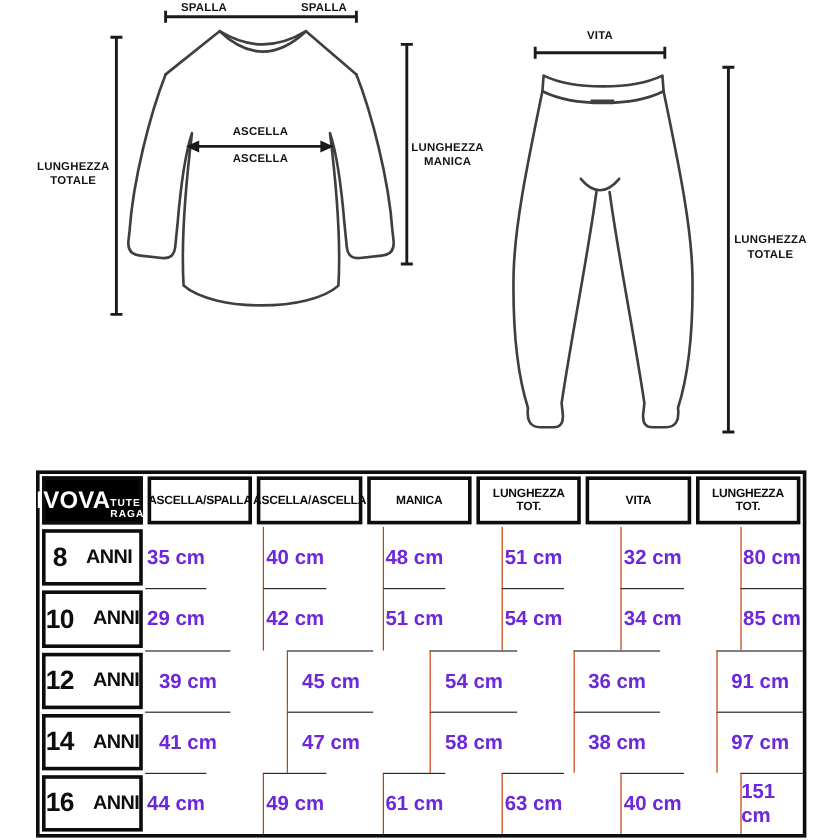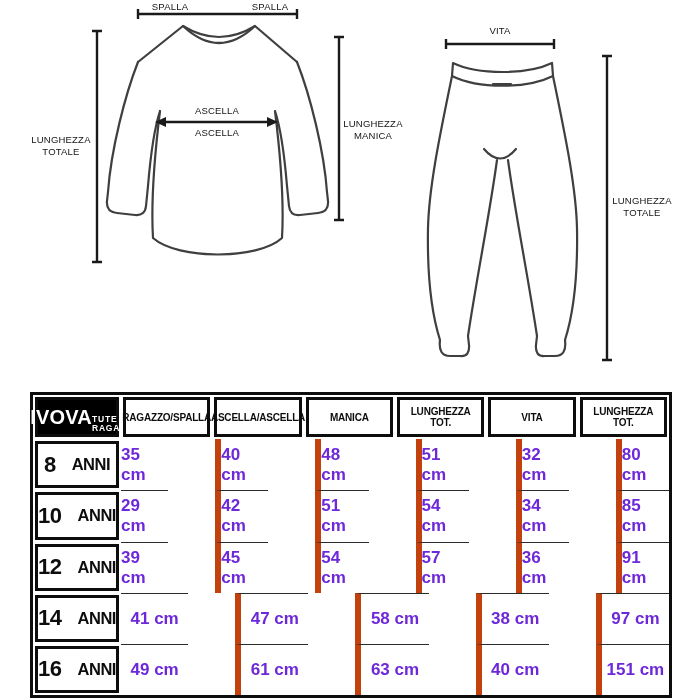--- a/index.html
+++ b/index.html
@@ -6,21 +6,21 @@
   body {
     width:700px; height:700px; background:#ffffff; overflow:hidden;
     font-family:"Liberation Sans", sans-serif; position:relative;
     -webkit-font-smoothing:antialiased;
   }
   .stage { position:relative; width:700px; height:700px; }
 
   
   .dlabel {
     position:absolute; transform:translate(-50%,-50%);
-    font-weight:400; font-size:9.5px; letter-spacing:0.2px;
+    font-weight:700; font-size:9.5px; letter-spacing:0.2px;
     color:#141414; text-align:center; white-space:pre-line; line-height:1.3;
   }
 
   
   .size-table {
     position:absolute; left:30px; top:392px; width:642px; height:306px;
     box-sizing:border-box; border:3px solid #0d0d0d; background:#fff;
     display:flex; flex-direction:column;
   }
   .trow { display:flex; flex:52 1 0; min-height:0; }
@@ -36,21 +36,21 @@
   .brand-name { font-weight:700; font-size:20px; letter-spacing:0.2px; }
   .brand-sub  { font-weight:700; font-size:8.5px; letter-spacing:0.8px; margin-top:13px; }
   .col-label  { font-weight:700; font-size:10px; letter-spacing:-0.2px; color:#0d0d0d; text-align:center; }
   .size-num   { font-weight:700; font-size:22px; color:#0d0d0d; letter-spacing:-0.5px; }
   .size-unit  { font-weight:700; font-size:16.5px; color:#0d0d0d; margin-left:16px; letter-spacing:-0.5px; }
   .cell-data {
     flex:1; display:flex; align-items:center; justify-content:center;
     box-sizing:border-box; min-width:0;
     font-weight:700; font-size:17px; color:#6d28d9;
   }
-  .trow.data .cell-data + .cell-data { border-left:6px solid #c2410c;margin-left:47px; }
+  .trow.data .cell-data + .cell-data { border-left:1px solid #c2410c;margin-left:47px; }
   .trow.data + .trow.data .cell-data { border-top:1.5px solid #2b2b2b; }
 
   svg { position:absolute; left:0; top:0; }
   .garment { fill:none; stroke:#3f3f3f; stroke-width:2.2; stroke-linecap:round; stroke-linejoin:round; }
   .measure { fill:none; stroke:#1a1a1a; stroke-width:2.4; stroke-linecap:butt; }
   .mhead   { fill:#1a1a1a; stroke:none; }
 </style>
 </head>
 <body>
 
@@ -110,21 +110,21 @@
 
     <div class="trow header">
       <div class="cell-size">
         <div class="box brand-box">
           <span class="brand-name">GIVOVA</span>
           <span class="brand-sub">TUTE RAGAZZO</span>
         </div>
       </div>
       <div class="cell-head">
           <div class="box">
-            <span class="col-label">RAGAZZO/SPALLA</span>
+            <span class="col-label">ASCELLA/SPALLA</span>
           </div>
         </div>
       <div class="cell-head">
           <div class="box">
             <span class="col-label">ASCELLA/ASCELLA</span>
           </div>
         </div>
       <div class="cell-head">
           <div class="box">
             <span class="col-label">MANICA</span>
@@ -180,21 +180,20 @@
     <div class="trow data">
       <div class="cell-size">
           <div class="box">
         <span class="size-num">12</span>
         <span class="size-unit">ANNI</span>
       </div>
         </div>
       <div class="cell-data">39 cm</div>
       <div class="cell-data">45 cm</div>
       <div class="cell-data">54 cm</div>
-      <div class="cell-data">57 cm</div>
       <div class="cell-data">36 cm</div>
       <div class="cell-data">91 cm</div>
     </div>
 
     <div class="trow data">
       <div class="cell-size">
           <div class="box">
         <span class="size-num">14</span>
         <span class="size-unit">ANNI</span>
       </div>
@@ -206,20 +205,21 @@
       <div class="cell-data">97 cm</div>
     </div>
 
     <div class="trow data">
       <div class="cell-size">
           <div class="box">
         <span class="size-num">16</span>
         <span class="size-unit">ANNI</span>
       </div>
         </div>
+      <div class="cell-data">44 cm</div>
       <div class="cell-data">49 cm</div>
       <div class="cell-data">61 cm</div>
       <div class="cell-data">63 cm</div>
       <div class="cell-data">40 cm</div>
       <div class="cell-data">151 cm</div>
     </div>
 
   </div>
 </div>
 

